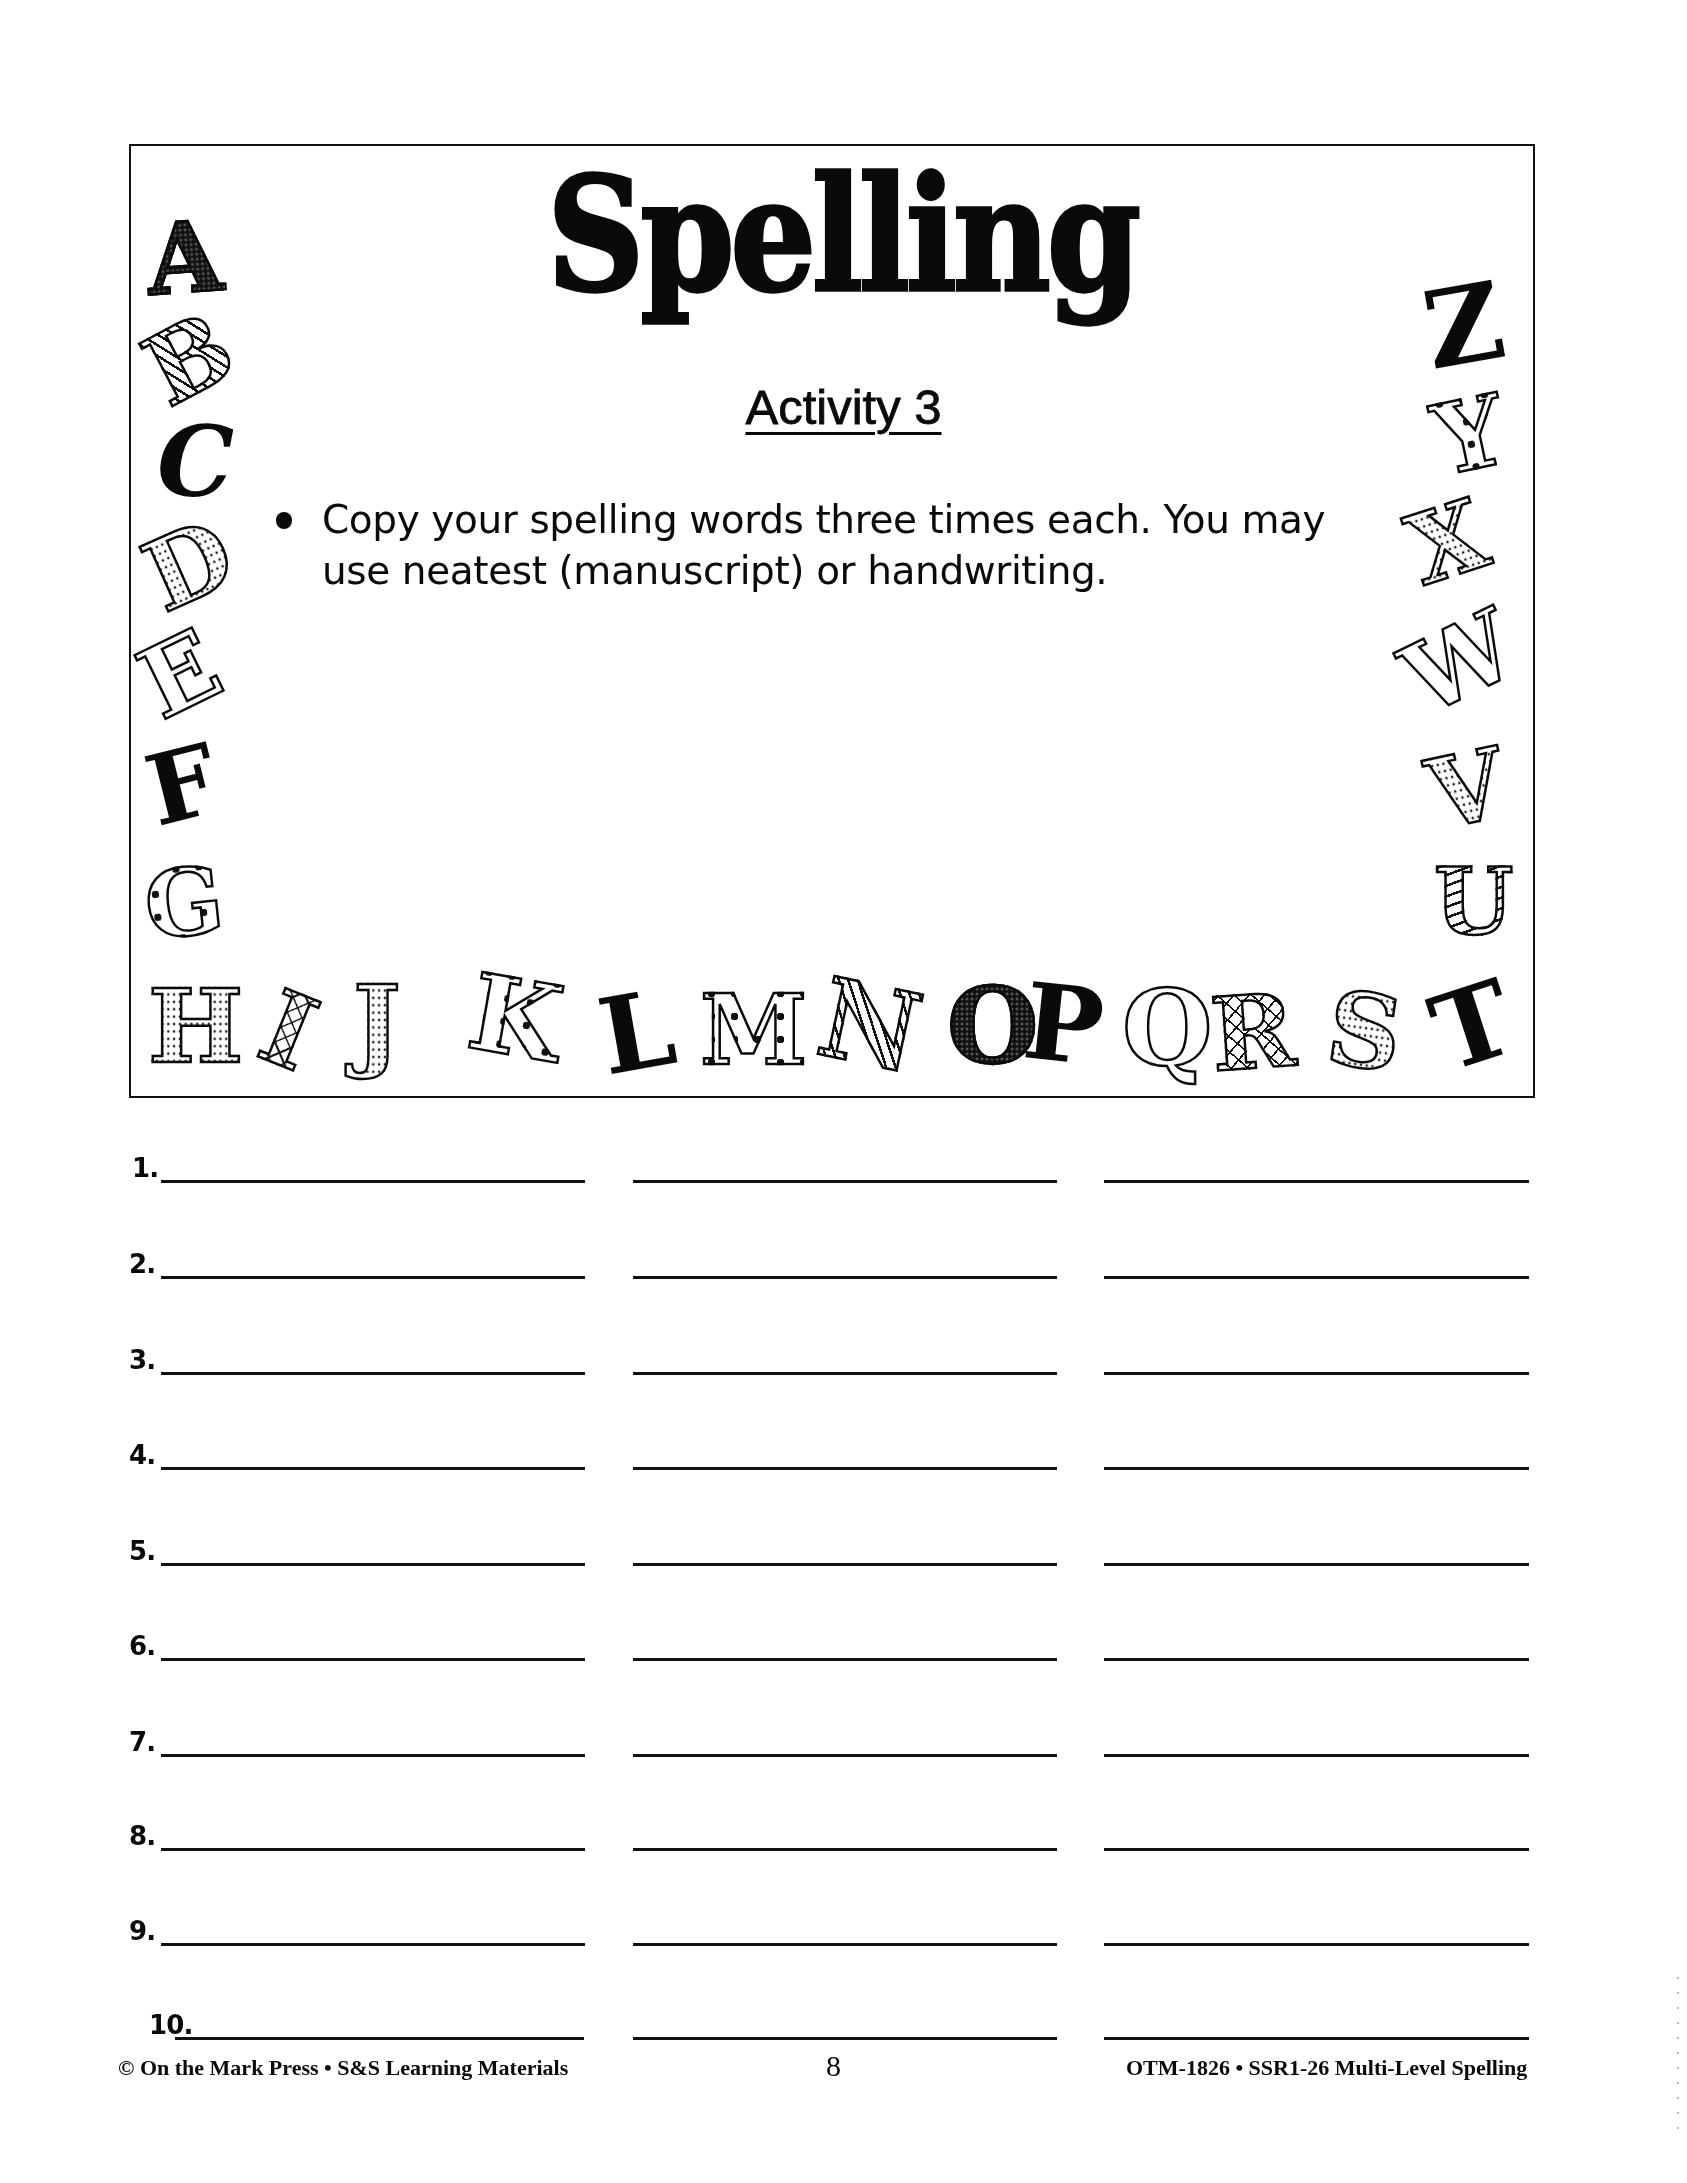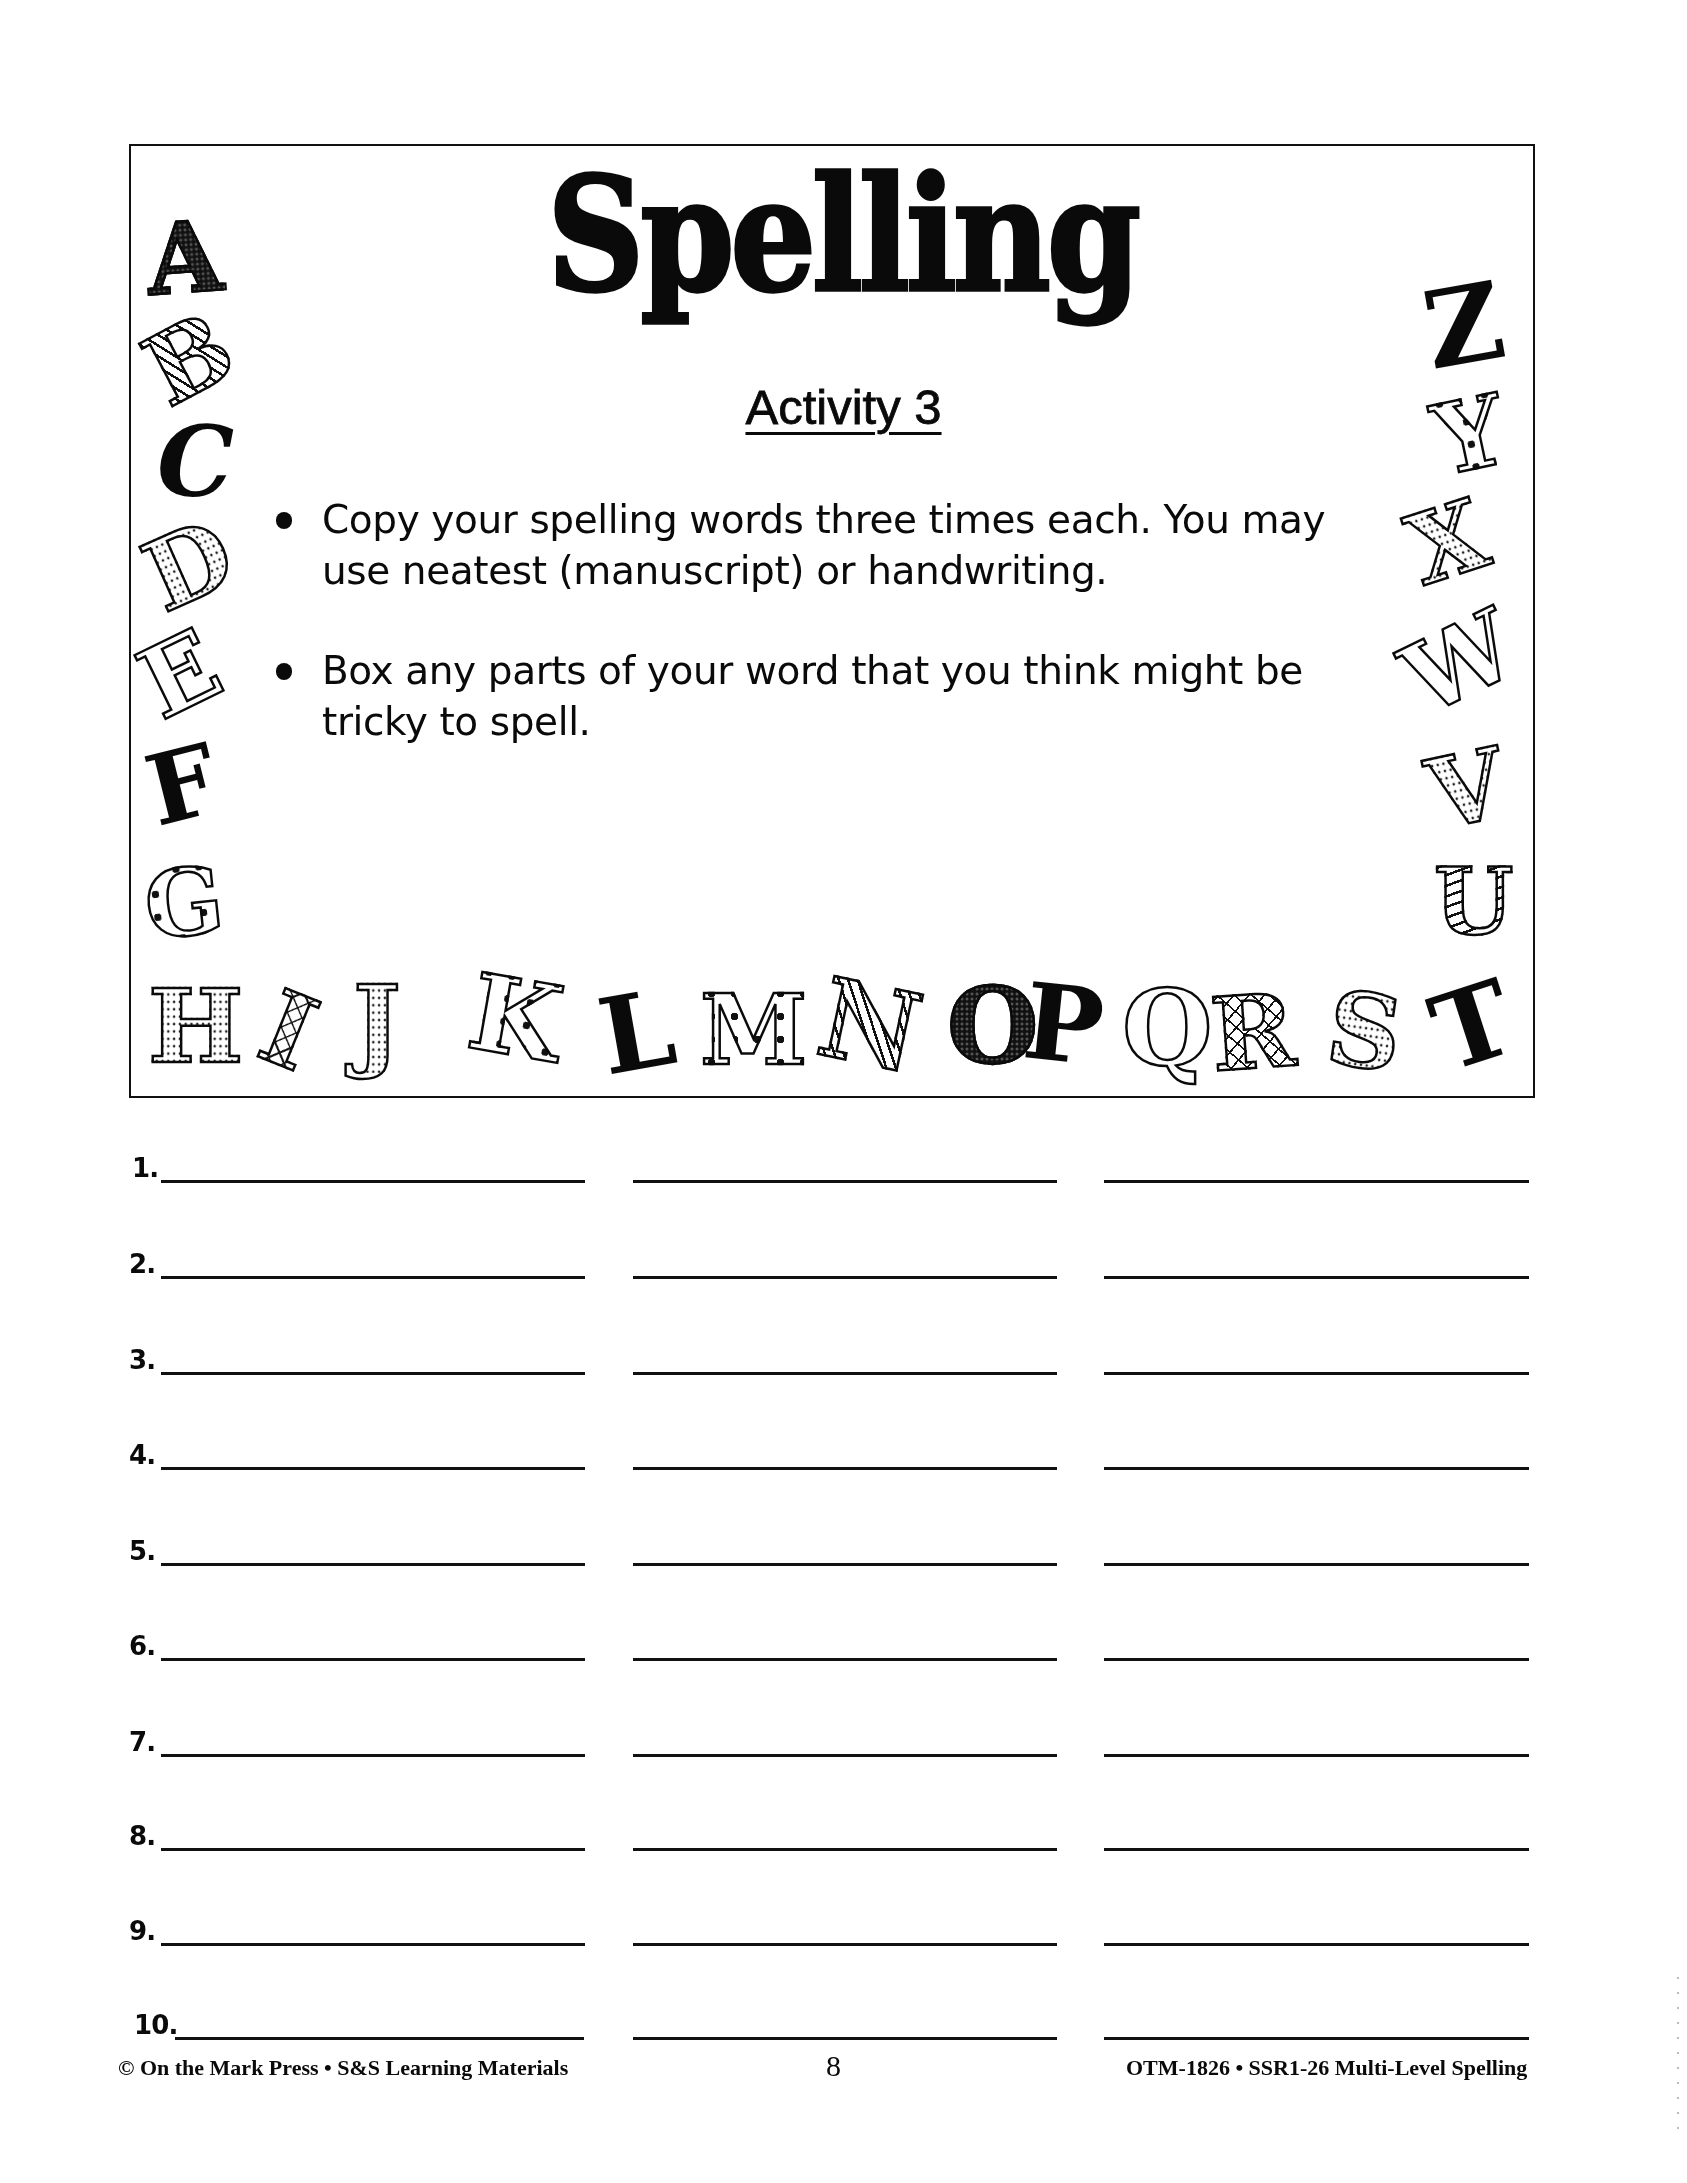--- a/index.html
+++ b/index.html
@@ -97,24 +97,20 @@
 
   <div class="frame"></div>
 
   <div class="title">Spelling</div>
   <div class="subtitle">Activity 3</div>
 
   <div class="instructions">
     <div class="instr-item">
       <span class="instr-bullet"></span>
       <span>Copy your spelling words three times each.  You may use neatest (manuscript) or handwriting.</span>
-    </div>
-    <div class="instr-item">
-      <span class="instr-bullet"></span>
-      <span>Box any parts of your word that you think might be tricky to spell.</span>
     </div>
   </div>
 
   <span class="glyph dense" style="left:147px; top:210px; font-size:97px; transform:rotate(-4deg);">A</span>
   <span class="glyph stripes" style="left:148px; top:311px; font-size:97px; transform:rotate(-28deg);">B</span>
   <span class="glyph solid" style="left:157px; top:414px; font-size:97px; font-style:italic;">C</span>
   <span class="glyph speckle" style="left:147px; top:517px; font-size:97px; transform:rotate(-24deg);">D</span>
   <span class="glyph outline" style="left:143px; top:626px; font-size:97px; transform:rotate(-26deg);">E</span>
   <span class="glyph solid" style="left:148px; top:737px; font-size:97px; transform:rotate(-14deg);">F</span>
   <span class="glyph dots" style="left:145px; top:857px; font-size:92px; transform:rotate(-6deg);">G</span>
@@ -188,21 +184,21 @@
     <div class="wline" style="left:633px; width:424px;"></div>
     <div class="wline" style="left:1104px; width:425px;"></div>
   </div>
   <div class="row" style="top:1897px;">
     <span class="row-num" style="left:129px;">9.</span>
     <div class="wline" style="left:161px; width:424px;"></div>
     <div class="wline" style="left:633px; width:424px;"></div>
     <div class="wline" style="left:1104px; width:425px;"></div>
   </div>
   <div class="row" style="top:1991px;">
-    <span class="row-num" style="left:134px;">10.</span>
+    <span class="row-num" style="left:149px;">10.</span>
     <div class="wline" style="left:175px; width:409px;"></div>
     <div class="wline" style="left:633px; width:424px;"></div>
     <div class="wline" style="left:1104px; width:425px;"></div>
   </div>
 
   <div class="footer footer-left">© On the Mark Press • S&amp;S Learning Materials</div>
   <div class="footer footer-page">8</div>
   <div class="footer footer-right">OTM-1826 • SSR1-26 Multi-Level Spelling</div>
 
   <div class="scan-marks"></div>

